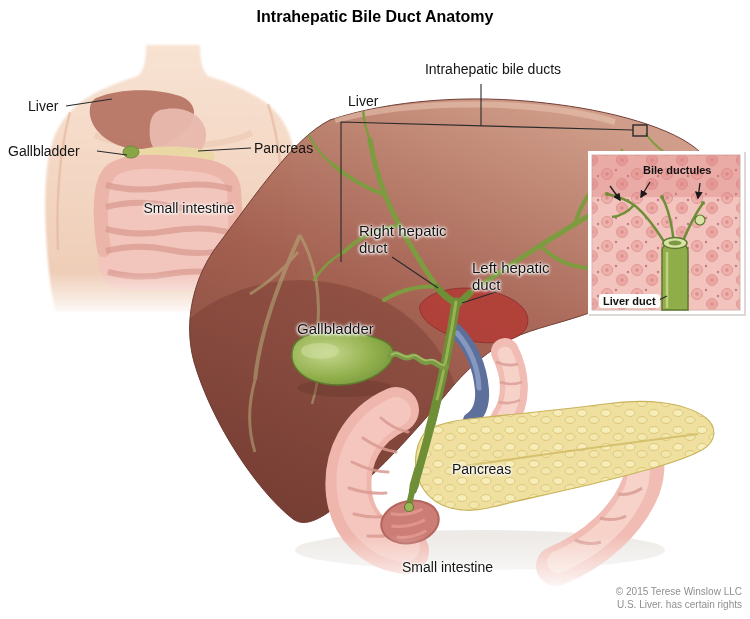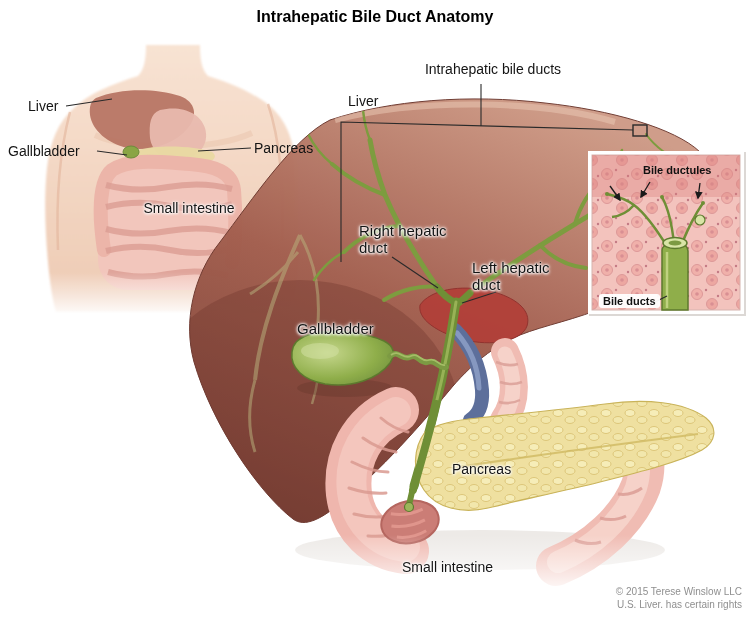--- a/index.html
+++ b/index.html
@@ -254,20 +254,20 @@
 
 <div class="lbl bg ctr" style="left:393px;top:62px;width:200px;">Intrahepatic bile ducts</div>
 <div class="lbl bg" style="left:348px;top:94px;">Liver</div>
 <div class="lbl halo" style="left:350px;top:223px;width:104px;margin-left:9px;">Right hepatic duct</div>
 <div class="lbl halo" style="left:472px;top:260px;width:98px;">Left hepatic duct</div>
 <div class="lbl halo" style="left:297px;top:321px;">Gallbladder</div>
 <div class="lbl bg halo" style="left:452px;top:462px;">Pancreas</div>
 <div class="lbl bg halo" style="left:402px;top:560px;">Small intestine</div>
 
 <div class="lbl inset-lbl" style="left:643px;top:164px;">Bile ductules</div>
-<div class="lbl inset-lbl pill" style="left:599px;top:294px;">Bile ducts</div>
+<div class="lbl inset-lbl pill" style="left:599px;top:294px;">Liver duct</div>
 
 <div class="credit">
   <div>© 2015 Terese Winslow LLC</div>
   <div>U.S. Liver. has certain rights</div>
 </div>
 
 </div>
 
 </body></html>

